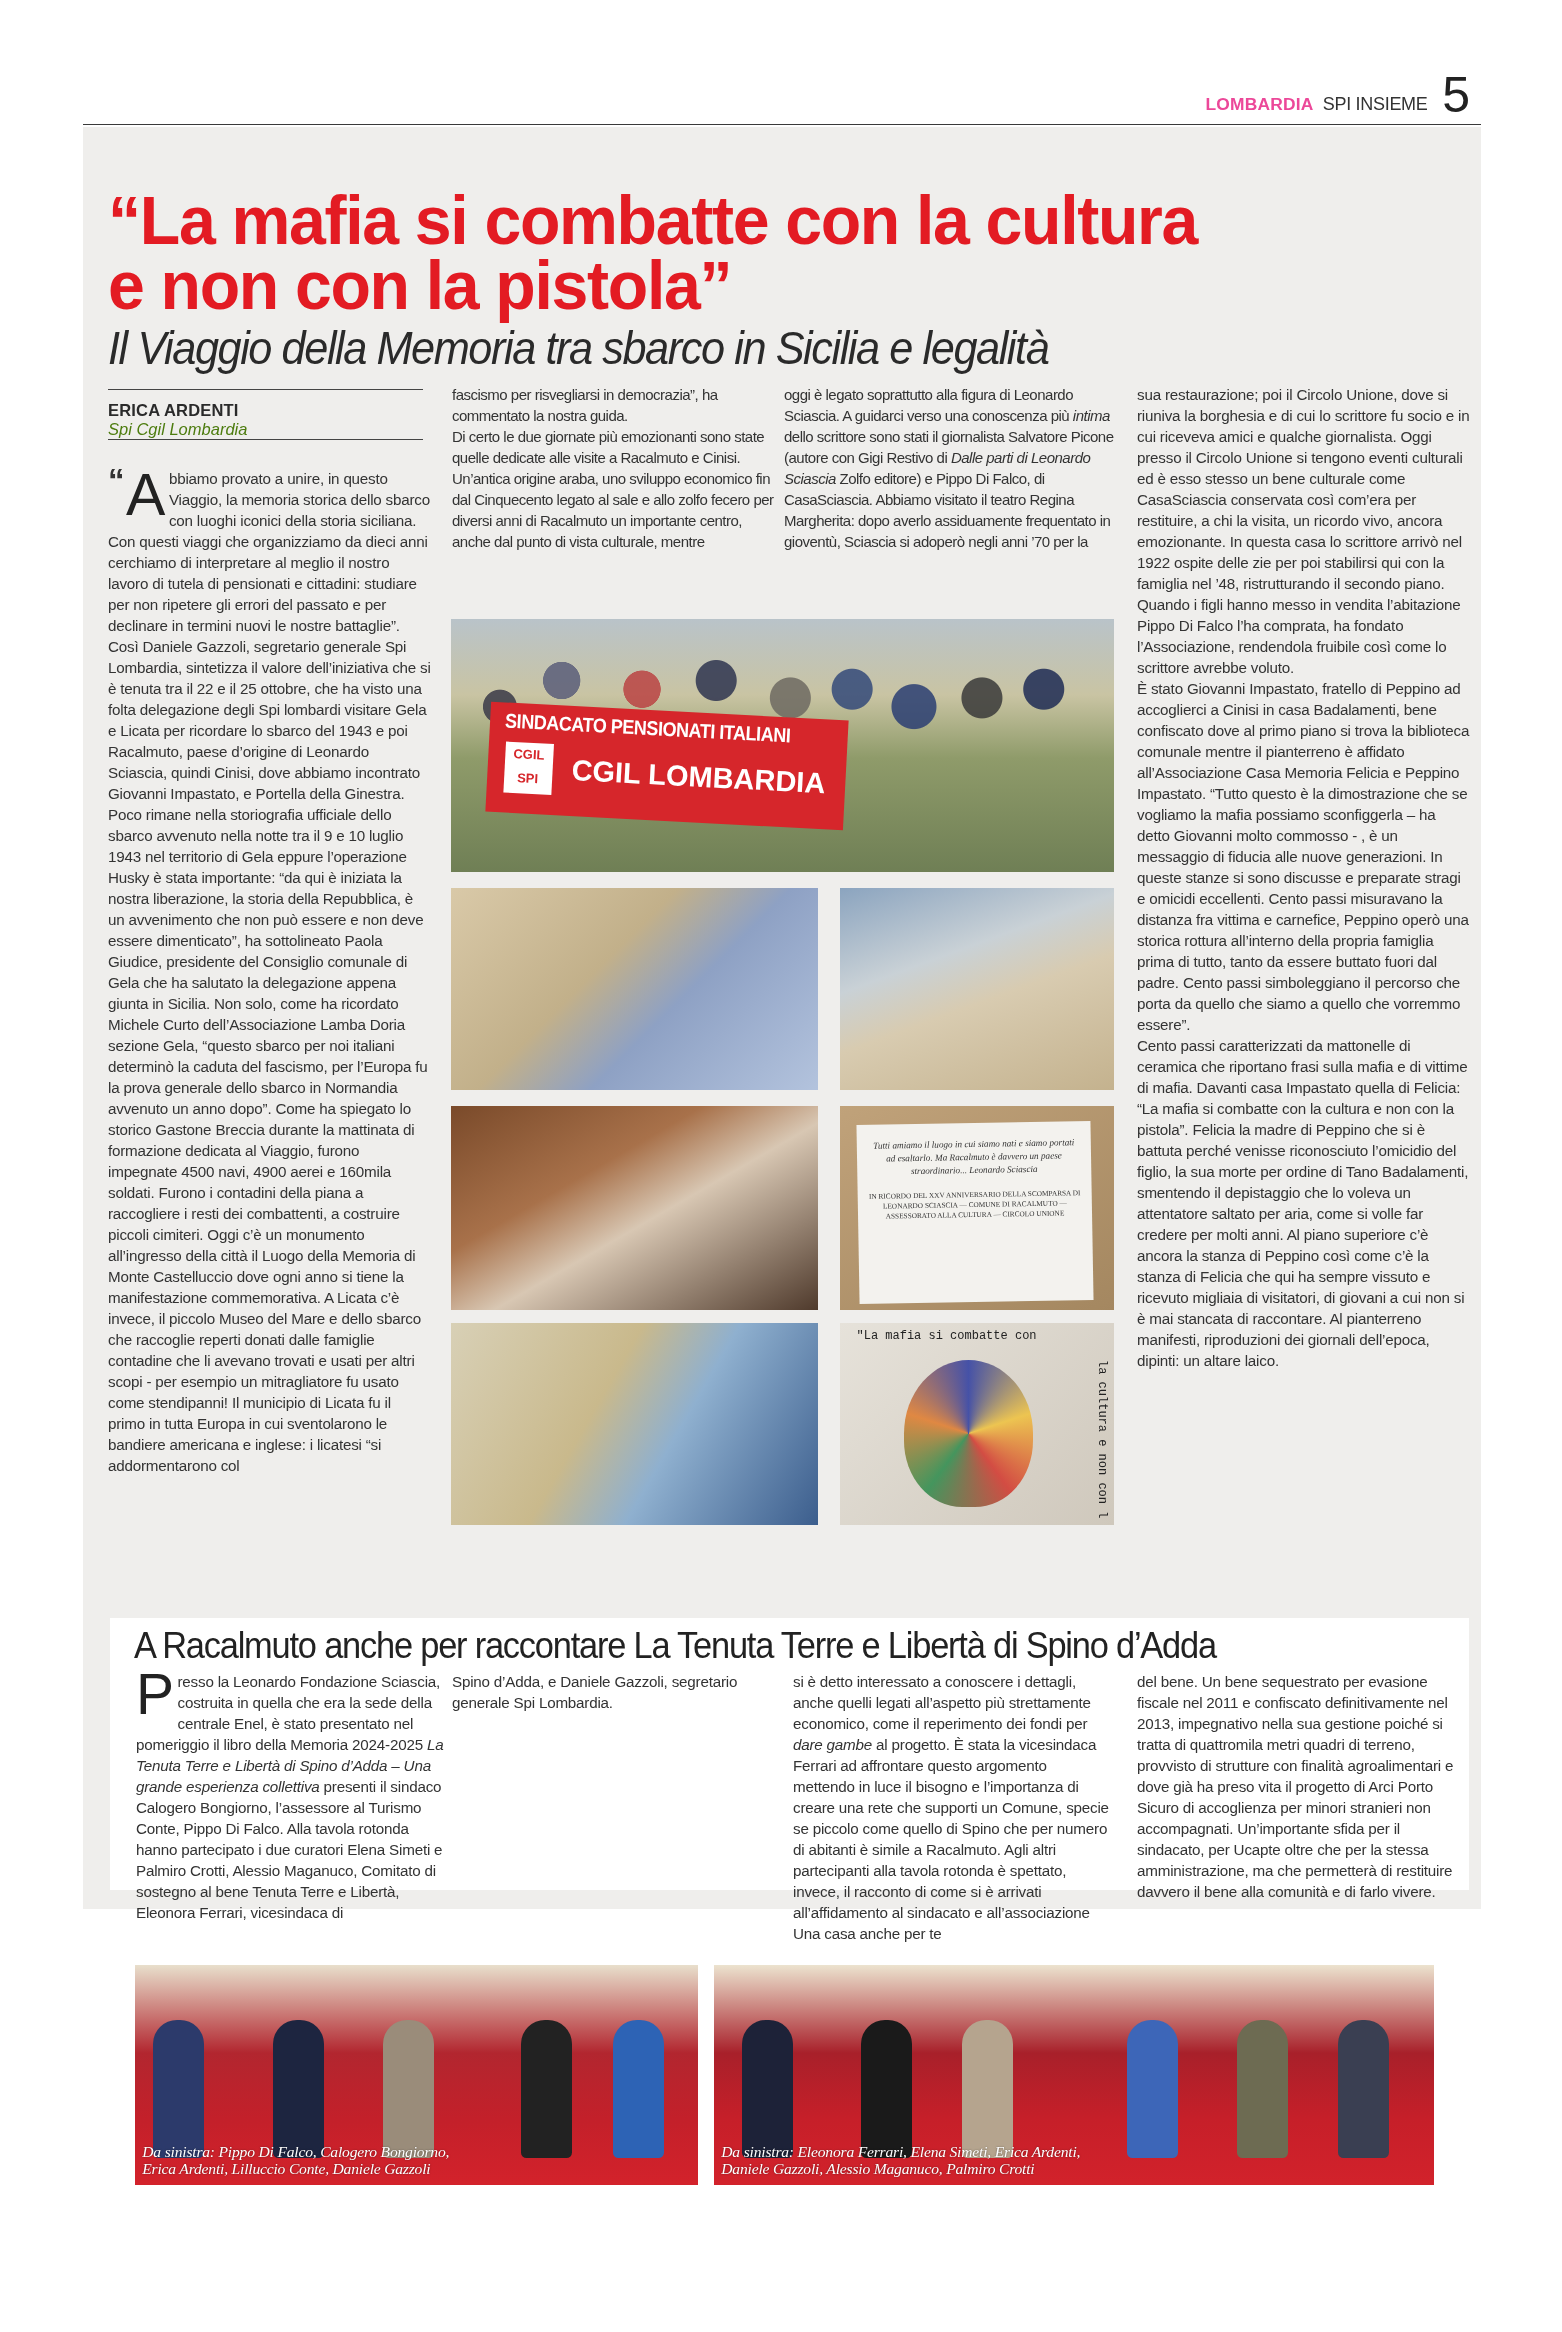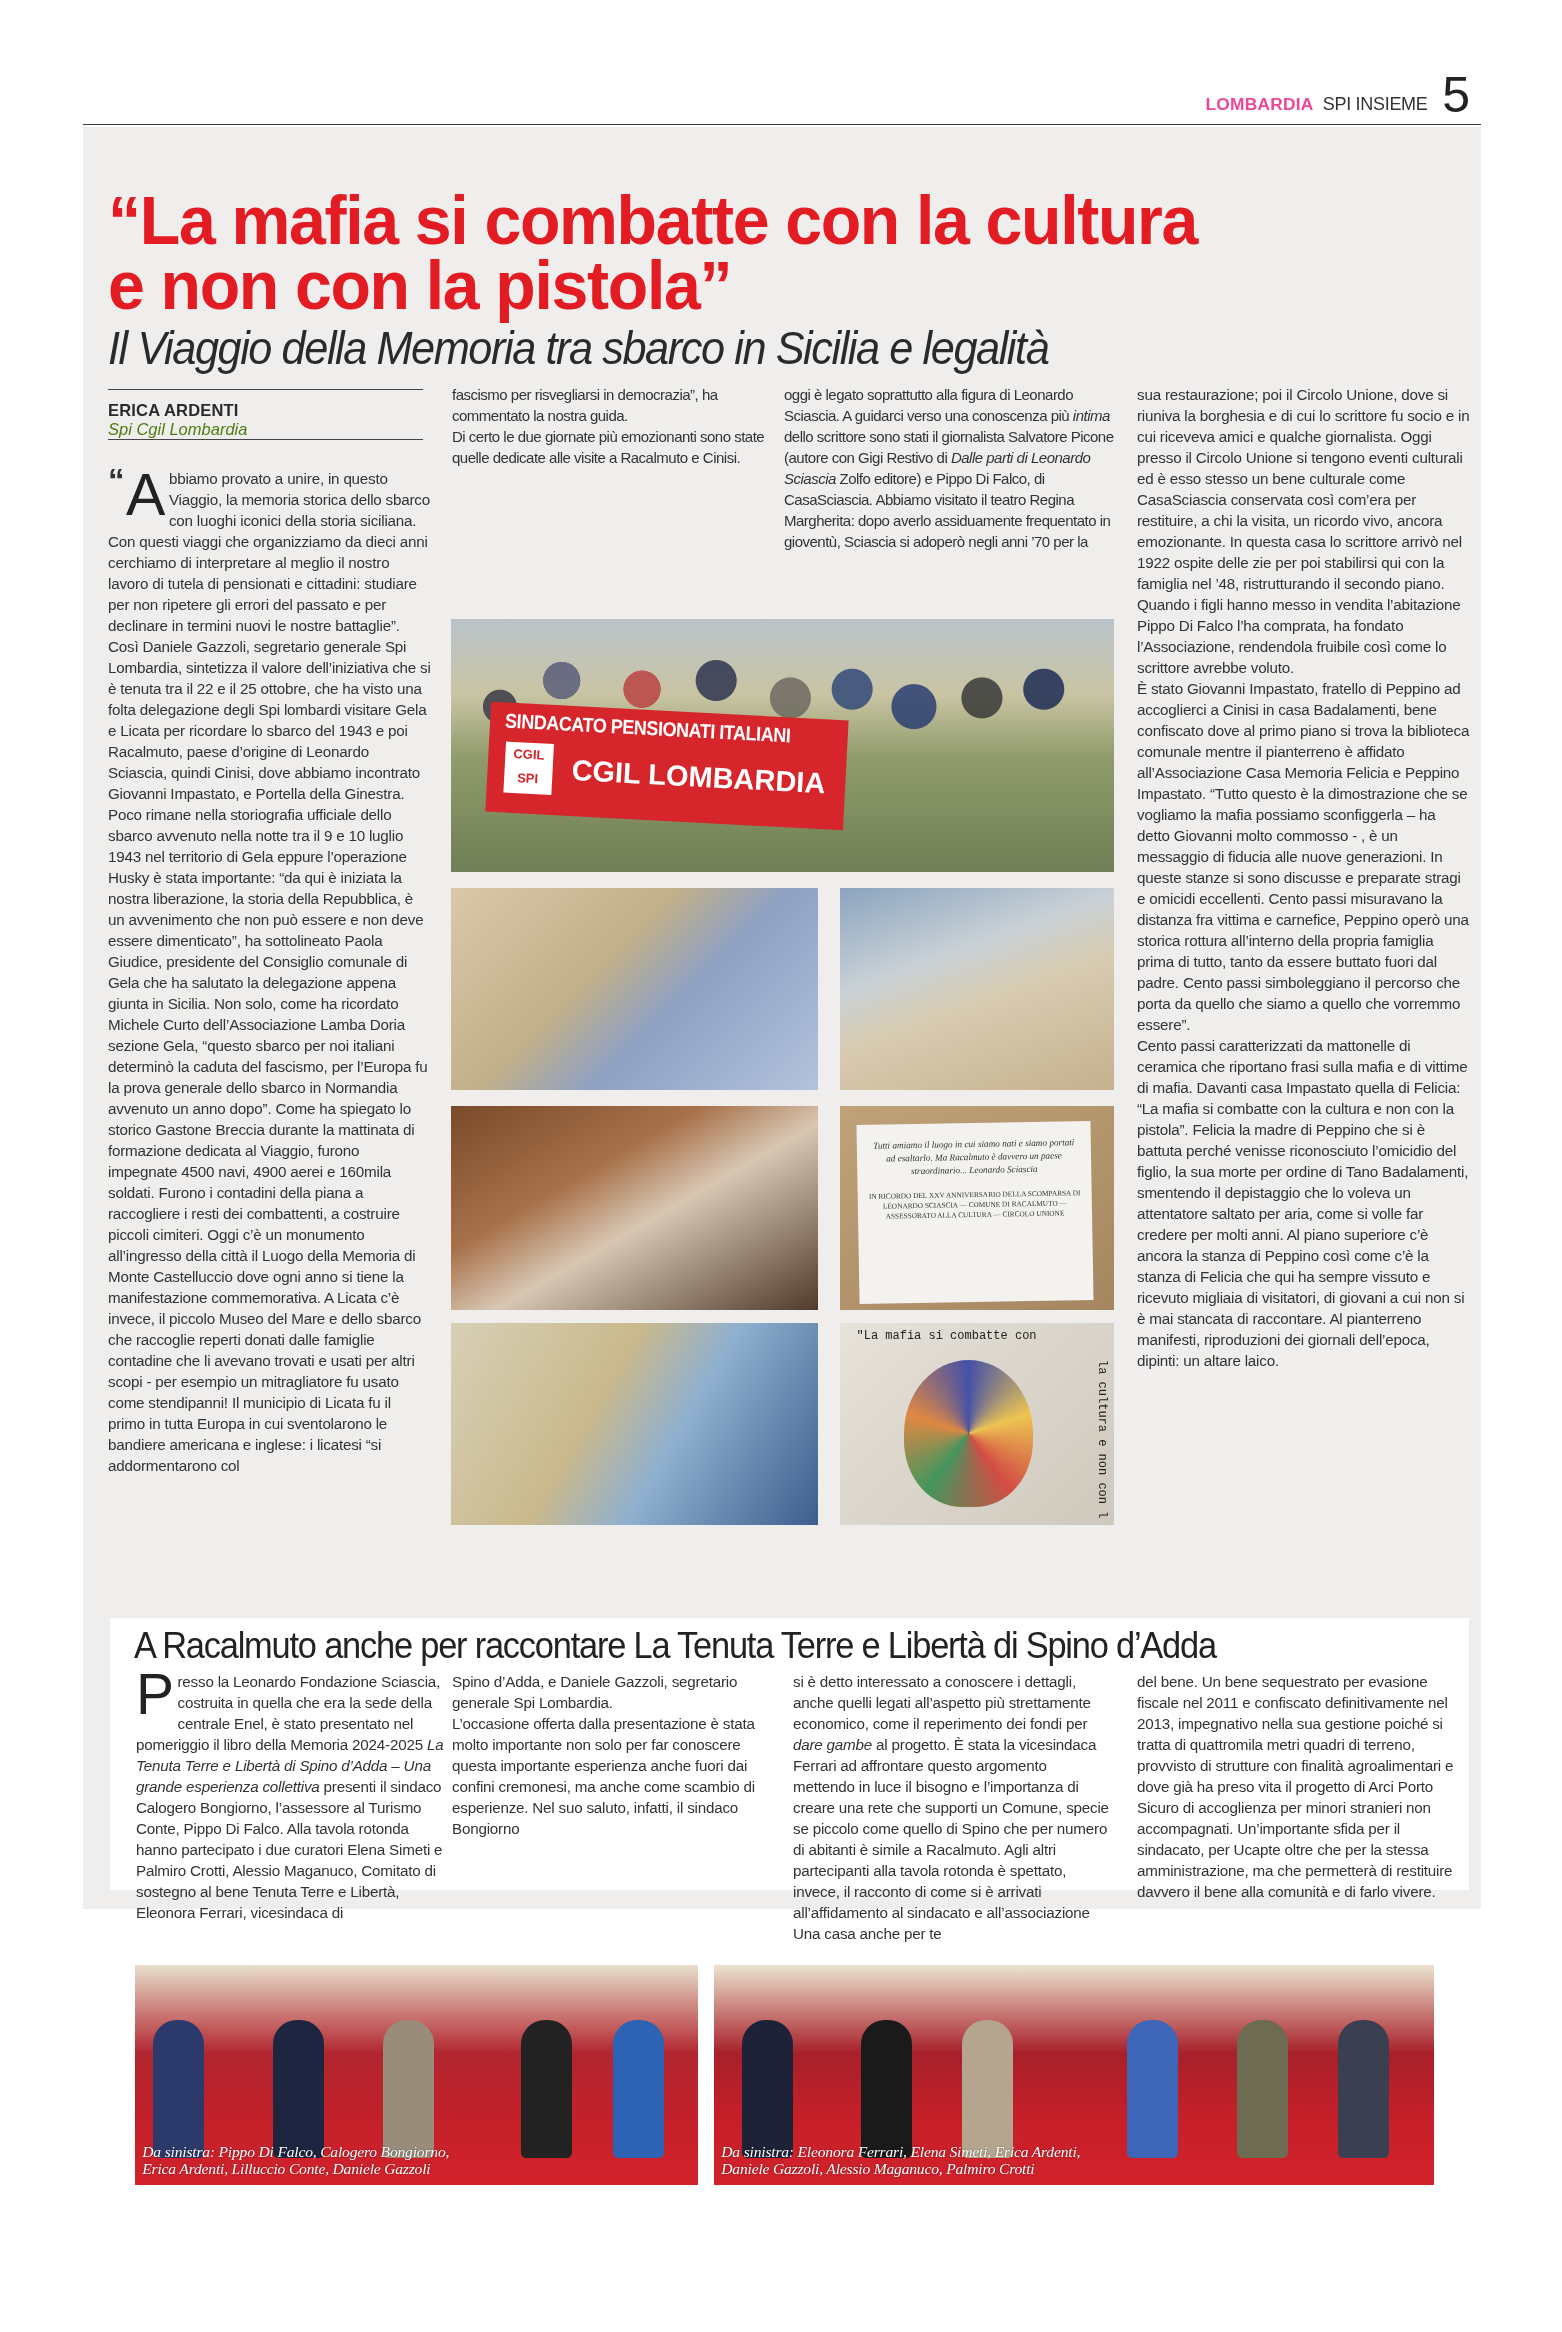--- a/index.html
+++ b/index.html
@@ -110,20 +110,21 @@
 </div>
 
 <div class="col col1">
   <p><span class="openq">“</span><span class="dropcap">A</span><span>bbiamo provato a unire, in questo Viaggio, la memoria storica dello sbarco con luoghi iconici della storia siciliana. Con questi viaggi che organizziamo da dieci anni cerchiamo di interpretare al meglio il nostro lavoro di tutela di pensionati e cittadini: studiare per non ripetere gli errori del passato e per declinare in termini nuovi le nostre battaglie”. Così Daniele Gazzoli, segretario generale Spi Lombardia, sintetizza il valore dell’iniziativa che si è tenuta tra il 22 e il 25 ottobre, che ha visto una folta delegazione degli Spi lombardi visitare Gela e Licata per ricordare lo sbarco del 1943 e poi Racalmuto, paese d’origine di Leonardo Sciascia, quindi Cinisi, dove abbiamo incontrato Giovanni Impastato, e Portella della Ginestra.</span></p>
   <p>Poco rimane nella storiografia ufficiale dello sbarco avvenuto nella notte tra il 9 e 10 luglio 1943 nel territorio di Gela eppure l’operazione Husky è stata importante: “da qui è iniziata la nostra liberazione, la storia della Repubblica, è un avvenimento che non può essere e non deve essere dimenticato”, ha sottolineato Paola Giudice, presidente del Consiglio comunale di Gela che ha salutato la delegazione appena giunta in Sicilia. Non solo, come ha ricordato Michele Curto dell’Associazione Lamba Doria sezione Gela, “questo sbarco per noi italiani determinò la caduta del fascismo, per l’Europa fu la prova generale dello sbarco in Normandia avvenuto un anno dopo”. Come ha spiegato lo storico Gastone Breccia durante la mattinata di formazione dedicata al Viaggio, furono impegnate 4500 navi, 4900 aerei e 160mila soldati. Furono i contadini della piana a raccogliere i resti dei combattenti, a costruire piccoli cimiteri. Oggi c’è un monumento all’ingresso della città il Luogo della Memoria di Monte Castelluccio dove ogni anno si tiene la manifestazione commemorativa. A Licata c’è invece, il piccolo Museo del Mare e dello sbarco che raccoglie reperti donati dalle famiglie contadine che li avevano trovati e usati per altri scopi - per esempio un mitragliatore fu usato come stendipanni! Il municipio di Licata fu il primo in tutta Europa in cui sventolarono le bandiere americana e inglese: i licatesi “si addormentarono col</p>
 </div>
 
 <div class="col col2">
   <p>fascismo per risvegliarsi in democrazia”, ha commentato la nostra guida.</p>
   <p>Di certo le due giornate più emozionanti sono state quelle dedicate alle visite a Racalmuto e Cinisi.</p>
+  <p>Un’antica origine araba, uno sviluppo economico fin dal Cinquecento legato al sale e allo zolfo fecero per diversi anni di Racalmuto un importante centro, anche dal punto di vista culturale, mentre</p>
 </div>
 
 <div class="col col3">
   <p><span>oggi è legato soprattutto alla figura di Leonardo Sciascia. A guidarci verso una conoscenza più </span><i>intima</i><span> dello scrittore sono stati il giornalista Salvatore Picone (autore con Gigi Restivo di </span><i>Dalle parti di Leonardo Sciascia</i><span> Zolfo editore) e Pippo Di Falco, di CasaSciascia. Abbiamo visitato il teatro Regina Margherita: dopo averlo assiduamente frequentato in gioventù, Sciascia si adoperò negli anni ’70 per la</span></p>
 </div>
 
 <div class="col col4">
   <p>sua restaurazione; poi il Circolo Unione, dove si riuniva la borghesia e di cui lo scrittore fu socio e in cui riceveva amici e qualche giornalista. Oggi presso il Circolo Unione si tengono eventi culturali ed è esso stesso un bene culturale come CasaSciascia conservata così com’era per restituire, a chi la visita, un ricordo vivo, ancora emozionante. In questa casa lo scrittore arrivò nel 1922 ospite delle zie per poi stabilirsi qui con la famiglia nel ’48, ristrutturando il secondo piano. Quando i figli hanno messo in vendita l’abitazione Pippo Di Falco l’ha comprata, ha fondato l’Associazione, rendendola fruibile così come lo scrittore avrebbe voluto.</p>
   <p>È stato Giovanni Impastato, fratello di Peppino ad accoglierci a Cinisi in casa Badalamenti, bene confiscato dove al primo piano si trova la biblioteca comunale mentre il pianterreno è affidato all’Associazione Casa Memoria Felicia e Peppino Impastato. “Tutto questo è la dimostrazione che se vogliamo la mafia possiamo sconfiggerla – ha detto Giovanni molto commosso - , è un messaggio di fiducia alle nuove generazioni. In queste stanze si sono discusse e preparate stragi e omicidi eccellenti. Cento passi misuravano la distanza fra vittima e carnefice, Peppino operò una storica rottura all’interno della propria famiglia prima di tutto, tanto da essere buttato fuori dal padre. Cento passi simboleggiano il percorso che porta da quello che siamo a quello che vorremmo essere”.</p>
   <p>Cento passi caratterizzati da mattonelle di ceramica che riportano frasi sulla mafia e di vittime di mafia. Davanti casa Impastato quella di Felicia: “La mafia si combatte con la cultura e non con la pistola”. Felicia la madre di Peppino che si è battuta perché venisse riconosciuto l’omicidio del figlio, la sua morte per ordine di Tano Badalamenti, smentendo il depistaggio che lo voleva un attentatore saltato per aria, come si volle far credere per molti anni. Al piano superiore c’è ancora la stanza di Peppino così come c’è la stanza di Felicia che qui ha sempre vissuto e ricevuto migliaia di visitatori, di giovani a cui non si è mai stancata di raccontare. Al pianterreno manifesti, riproduzioni dei giornali dell’epoca, dipinti: un altare laico.</p>
@@ -154,21 +155,20 @@
 </div>
 
 <div class="box2"></div>
 <div class="h2">A Racalmuto anche per raccontare La Tenuta Terre e Libertà di Spino d’Adda</div>
 
 <div class="bcol bcol1">
   <p><span class="dropP">P</span><span>resso la Leonardo Fondazione Sciascia, costruita in quella che era la sede della centrale Enel, è stato presentato nel pomeriggio il libro della Memoria 2024-2025 </span><i>La Tenuta Terre e Libertà di Spino d’Adda – Una grande esperienza collettiva</i><span> presenti il sindaco Calogero Bongiorno, l’assessore al Turismo Conte, Pippo Di Falco. Alla tavola rotonda hanno partecipato i due curatori Elena Simeti e Palmiro Crotti, Alessio Maganuco, Comitato di sostegno al bene Tenuta Terre e Libertà, Eleonora Ferrari, vicesindaca di</span></p>
 </div>
 <div class="bcol bcol2">
   <p>Spino d’Adda, e Daniele Gazzoli, segretario generale Spi Lombardia.</p>
-  <p>L’occasione offerta dalla presentazione è stata molto importante non solo per far conoscere questa importante esperienza anche fuori dai confini cremonesi, ma anche come scambio di esperienze. Nel suo saluto, infatti, il sindaco Bongiorno</p>
 </div>
 <div class="bcol bcol3">
   <p><span>si è detto interessato a conoscere i dettagli, anche quelli legati all’aspetto più strettamente economico, come il reperimento dei fondi per </span><i>dare gambe</i><span> al progetto. È stata la vicesindaca Ferrari ad affrontare questo argomento mettendo in luce il bisogno e l’importanza di creare una rete che supporti un Comune, specie se piccolo come quello di Spino che per numero di abitanti è simile a Racalmuto. Agli altri partecipanti alla tavola rotonda è spettato, invece, il racconto di come si è arrivati all’affidamento al sindacato e all’associazione Una casa anche per te</span></p>
 </div>
 <div class="bcol bcol4">
   <p>del bene. Un bene sequestrato per evasione fiscale nel 2011 e confiscato definitivamente nel 2013, impegnativo nella sua gestione poiché si tratta di quattromila metri quadri di terreno, provvisto di strutture con finalità agroalimentari e dove già ha preso vita il progetto di Arci Porto Sicuro di accoglienza per minori stranieri non accompagnati. Un’importante sfida per il sindacato, per Ucapte oltre che per la stessa amministrazione, ma che permetterà di restituire davvero il bene alla comunità e di farlo vivere.</p>
 </div>
 
 <div class="photo p-panel1">
   <div class="people">

